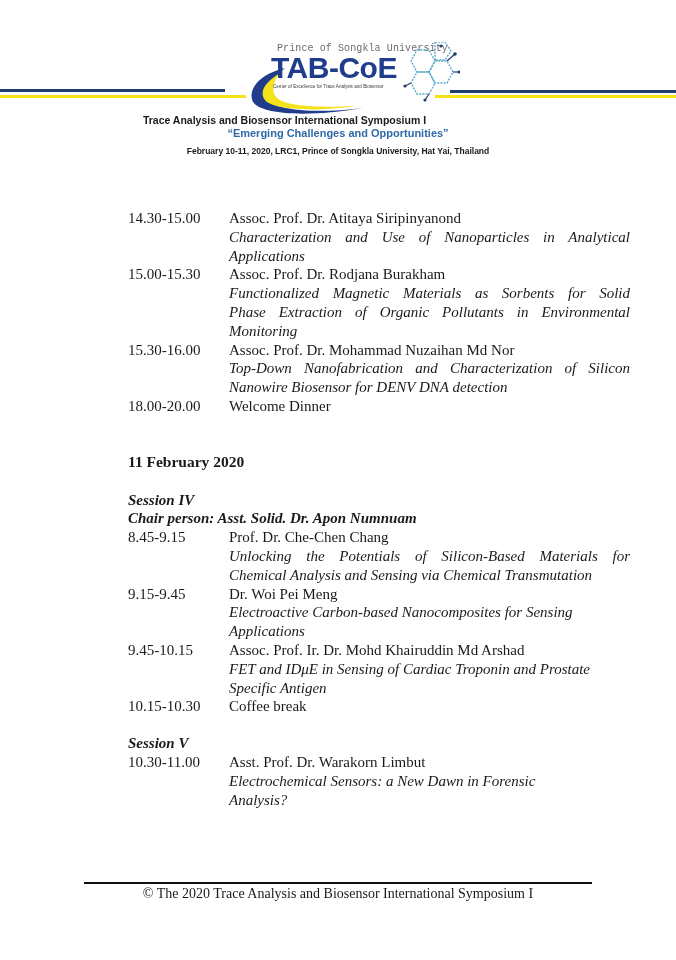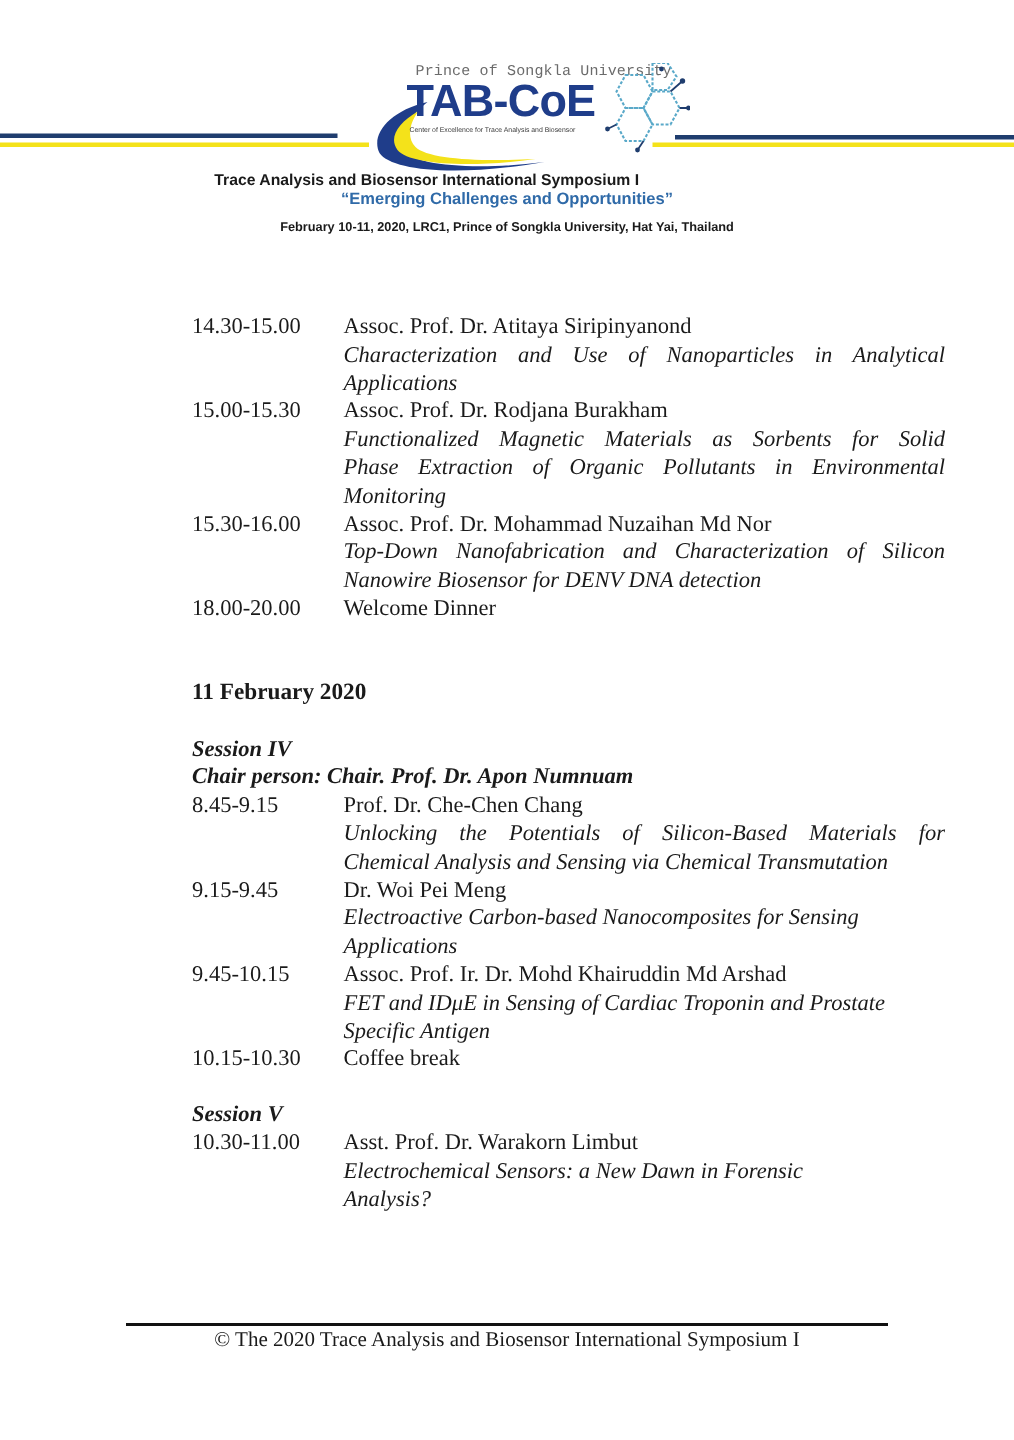--- a/index.html
+++ b/index.html
@@ -136,21 +136,21 @@
   </div>
 
   <div class="gap"></div>
 
   <div class="day-title">11 February 2020</div>
 
   <div class="gap-sm"></div>
 
   <div class="row session">
     <div class="time">Session IV</div>
-    <div class="content">Chair person: Chair. Prof. Dr. Apon Numnuam</div>
+    <div class="content">Chair person: Asst. Solid. Dr. Apon Numnuam</div>
   </div>
 
   <div class="row">
     <div class="time">8.45-9.15</div>
     <div class="content">
       <div>Prof. Dr. Che-Chen Chang</div>
       <div class="talk">
         <div style="text-align:justify;text-align-last:justify;">Unlocking the Potentials of Silicon-Based Materials for</div>
         <div>Chemical Analysis and Sensing via Chemical Transmutation</div>
       </div>

